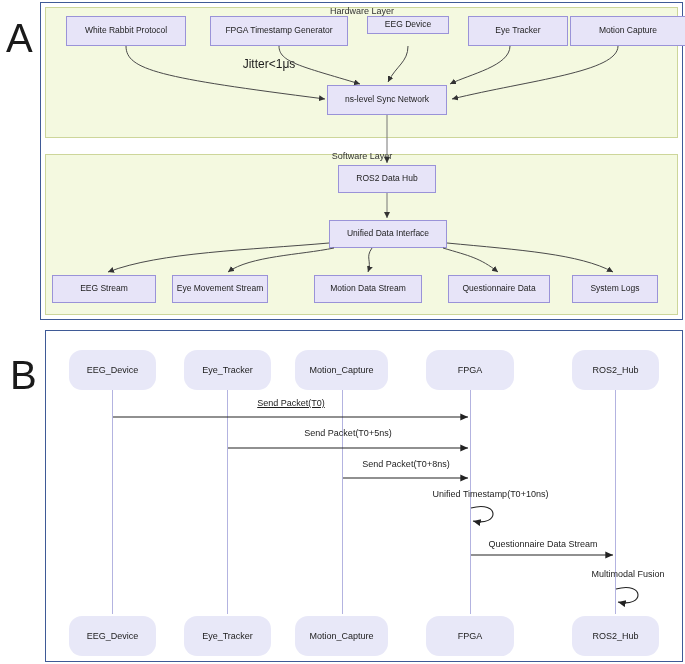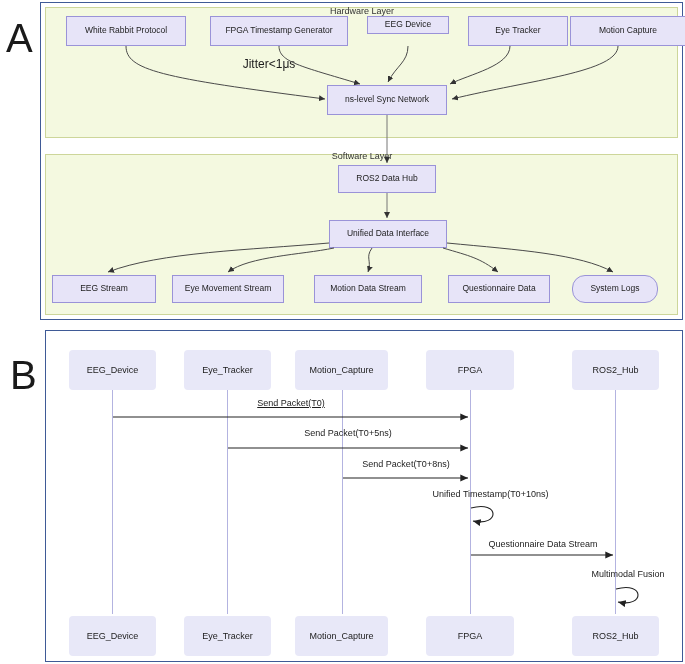--- a/index.html
+++ b/index.html
@@ -24,21 +24,21 @@
 
   
   .node{
     position:absolute;background:#e7e4f8;border:1px solid #9a93d8;box-sizing:border-box;
     display:flex;align-items:center;justify-content:center;
     font-size:8.5px;color:#1c1c1c;text-align:center;line-height:1.1;
   }
 
   
   .participant{
-    position:absolute;background:#e8e8f8;border:none;border-radius:4px;box-sizing:border-box;
+    position:absolute;background:#e8e8f8;border:none;border-radius:13px;box-sizing:border-box;
     display:flex;align-items:center;justify-content:center;
     font-size:9px;color:#1c1c1c;
   }
   .lifeline{position:absolute;width:1px;background:#b3b3e0;}
 
   
   .elabel{
     position:absolute;font-size:12px;color:#1c1c1c;white-space:nowrap;
     transform:translateX(-50%);
   }
@@ -71,24 +71,24 @@
   <div class="node" style="left:468px;top:16px;width:100px;height:30px;">Eye Tracker</div>
   <div class="node" style="left:570px;top:16px;width:116px;height:30px;">Motion Capture</div>
   <div class="node" style="left:327px;top:85px;width:120px;height:30px;">ns-level Sync Network</div>
 
   <div class="elabel" style="left:269px;top:57px;">Jitter&lt;1μs</div>
 
   <div class="node" style="left:338px;top:165px;width:98px;height:28px;">ROS2 Data Hub</div>
   <div class="node" style="left:329px;top:220px;width:118px;height:28px;">Unified Data Interface</div>
 
   <div class="node" style="left:52px;top:275px;width:104px;height:28px;">EEG Stream</div>
-  <div class="node" style="left:172px;top:275px;width:112px;height:28px;">Eye Movement Stream</div>
+  <div class="node" style="left:172px;top:275px;width:96px;height:28px;">Eye Movement Stream</div>
   <div class="node" style="left:448px;top:275px;width:102px;height:28px;">Questionnaire Data</div>
   <div class="node" style="left:314px;top:275px;width:108px;height:28px;">Motion Data Stream</div>
-  <div class="node" style="left:572px;top:275px;width:86px;height:28px;border-radius:13px;">System Logs</div>
+  <div class="node" style="left:572px;top:275px;width:86px;height:28px;">System Logs</div>
 
   <div class="frame" style="left:45px;top:330px;width:638px;height:332px;"></div>
 
   <div class="lifeline" style="left:112px;top:390px;height:224px;"></div>
   <div class="lifeline" style="left:227px;top:390px;height:224px;"></div>
   <div class="lifeline" style="left:342px;top:390px;height:224px;"></div>
   <div class="lifeline" style="left:470px;top:390px;height:224px;"></div>
   <div class="lifeline" style="left:615px;top:390px;height:224px;"></div>
 
   <div class="participant" style="left:69px;top:350px;width:87px;height:40px;">EEG_Device</div>

